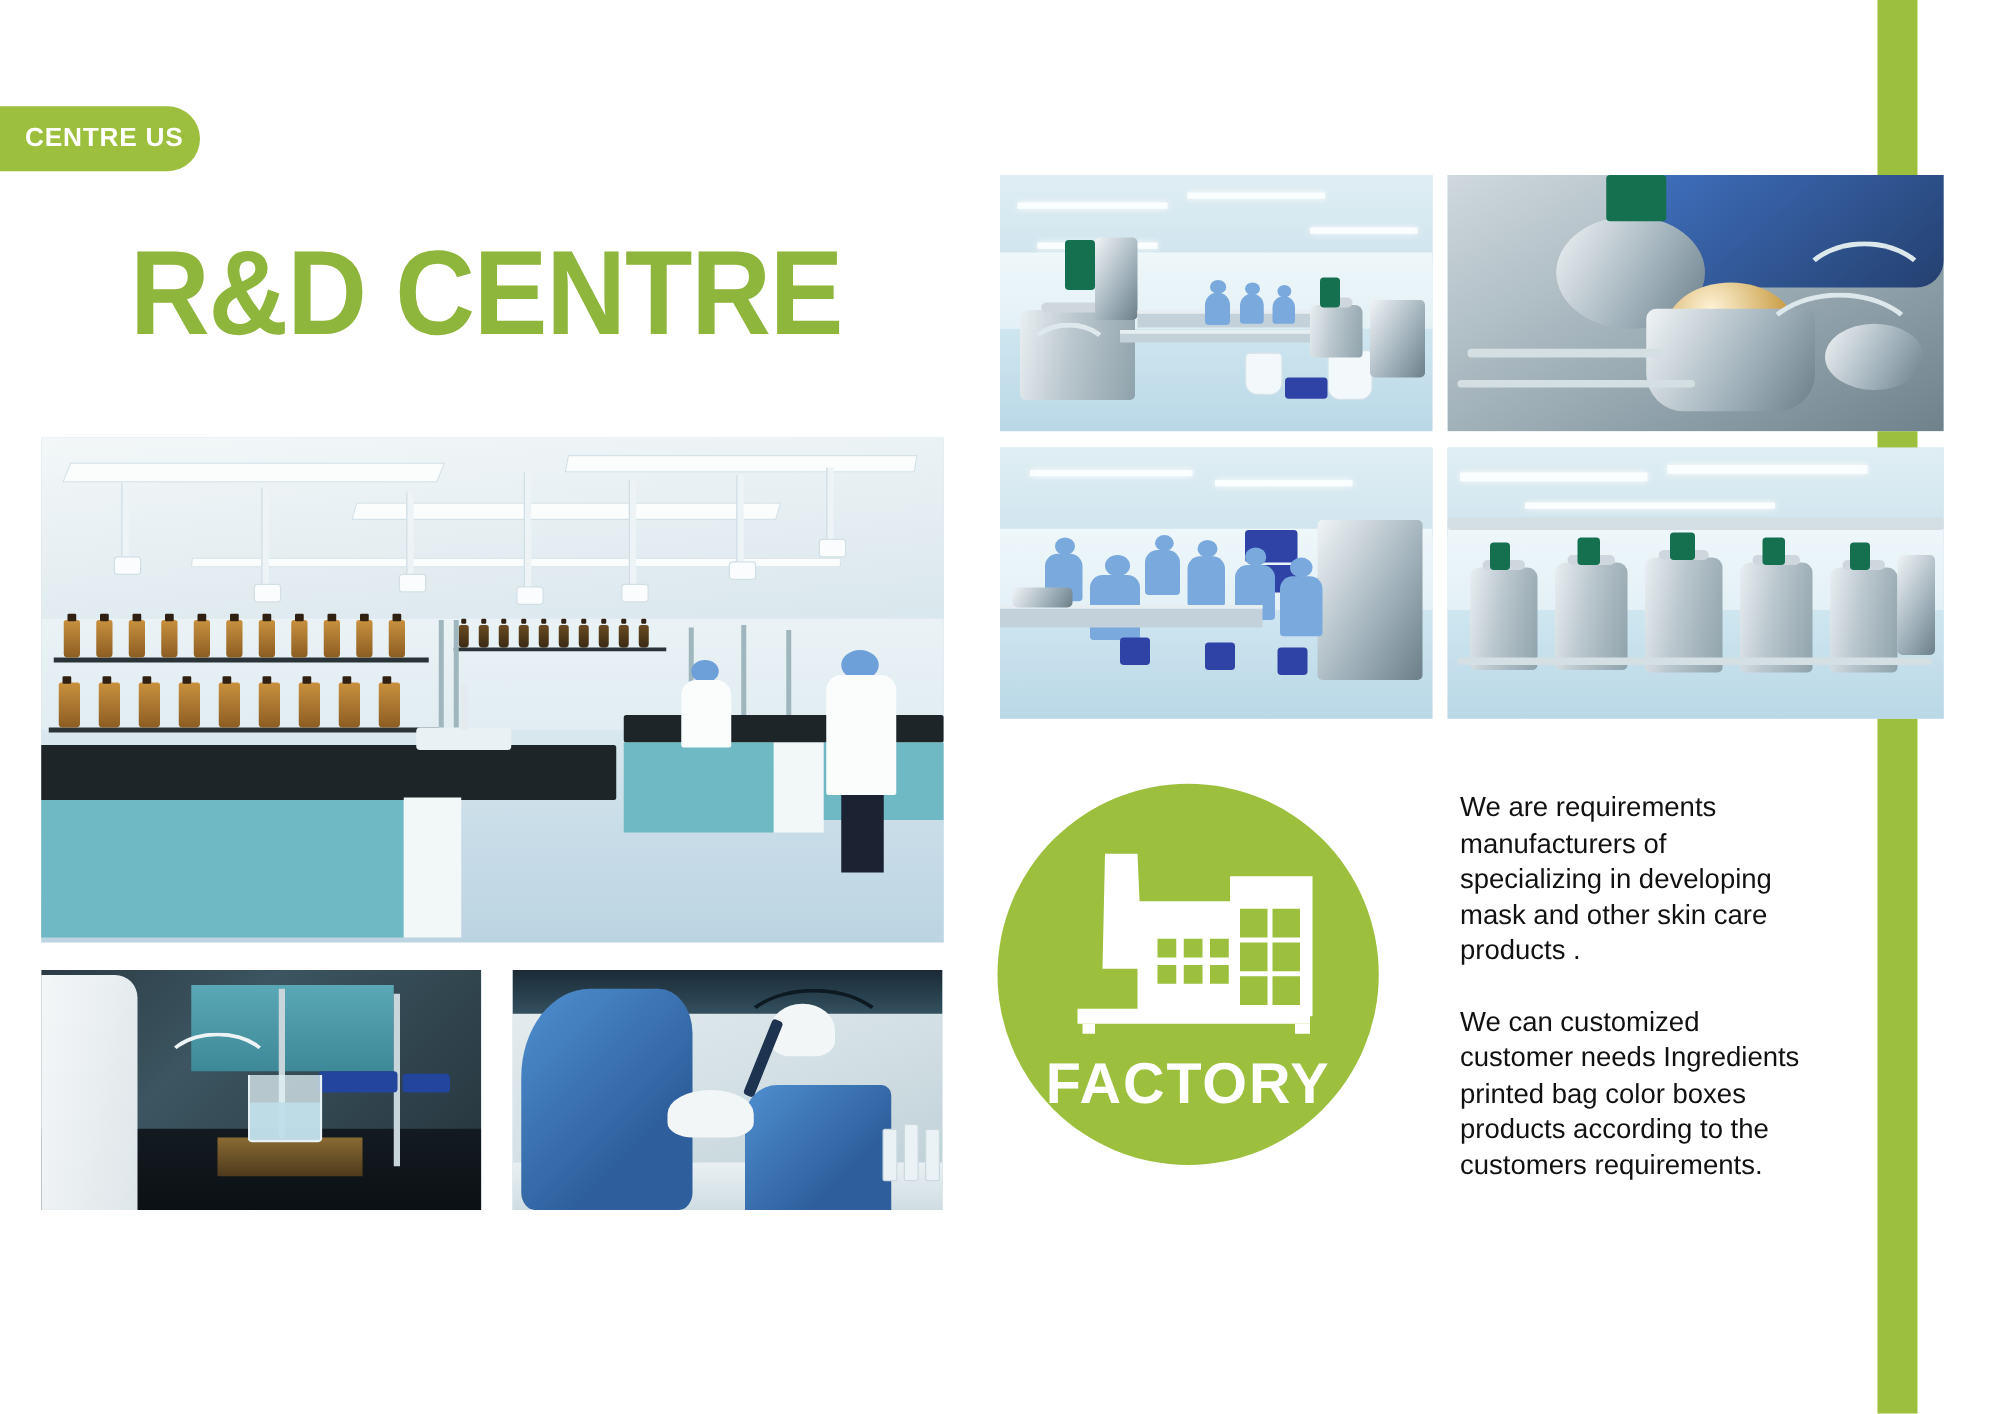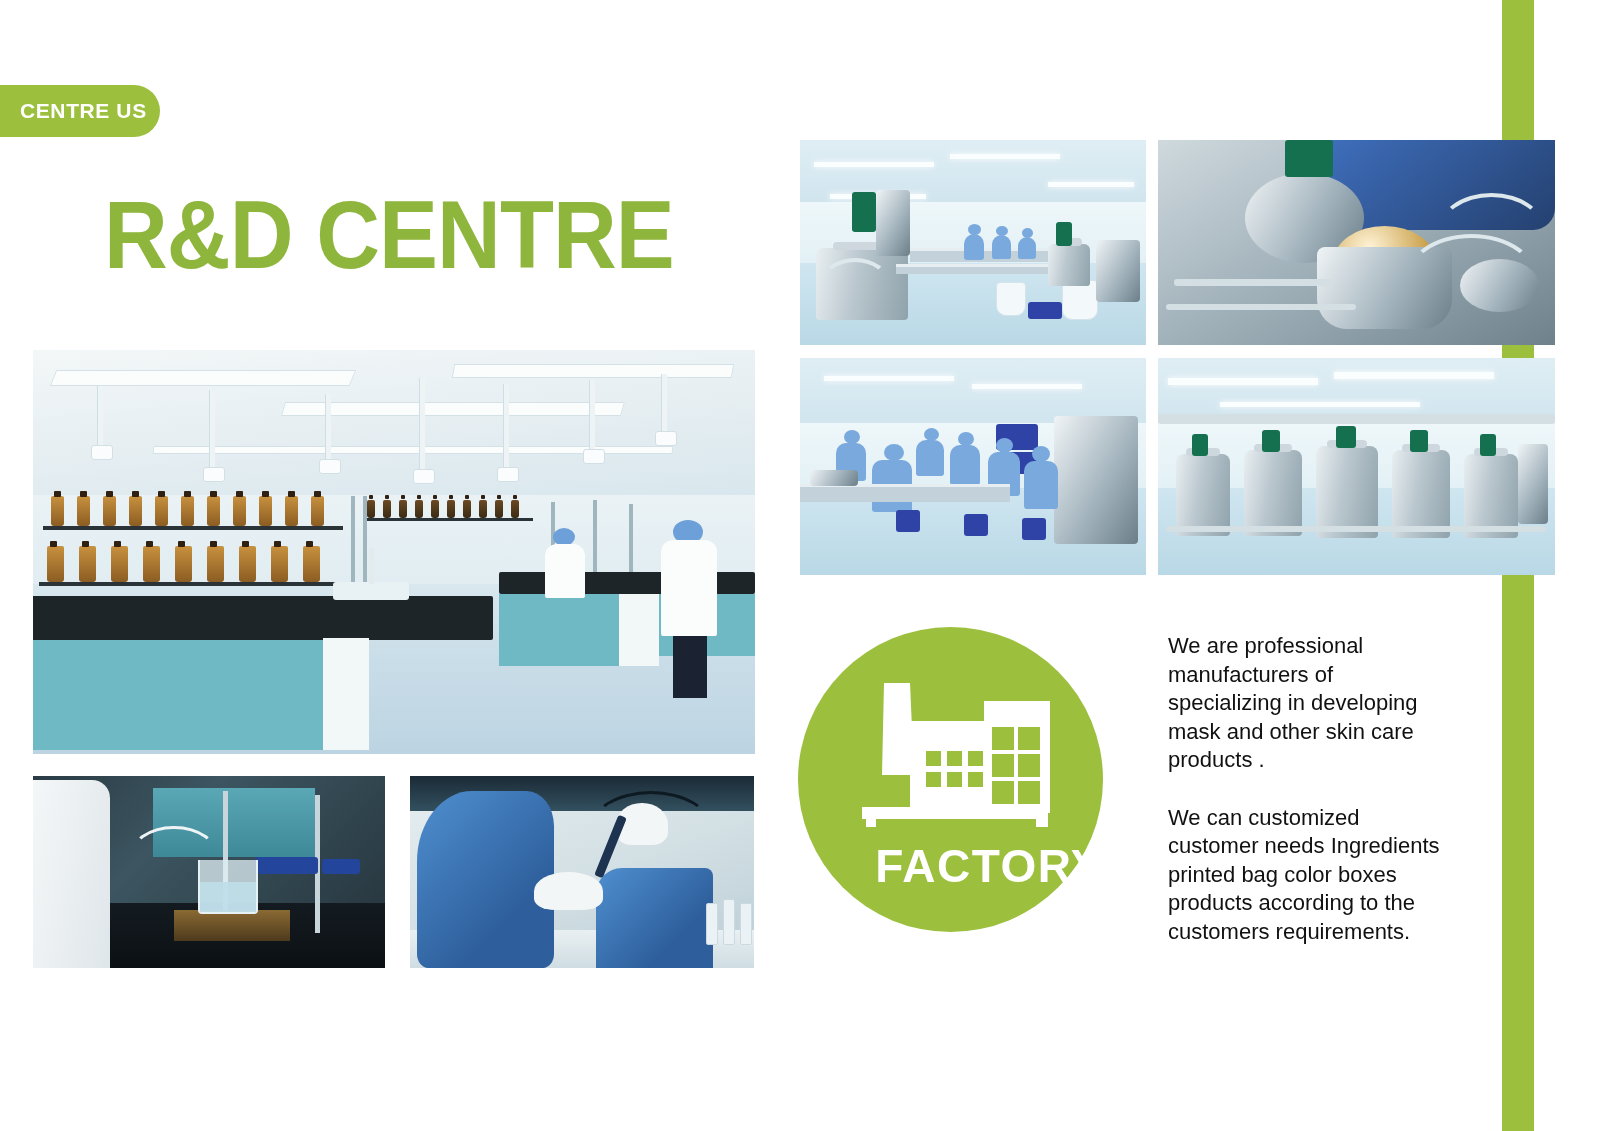--- a/index.html
+++ b/index.html
@@ -225,21 +225,21 @@
     position: absolute;
     left: 798px; top: 627px;
     width: 305px; height: 305px;
     border-radius: 50%;
     background: #9CC03D;
     z-index: 4;
   }
   .factory-icon { position: absolute; left: 40px; top: 48px; width: 228px; height: 162px; }
   .factory-caption {
     position: absolute; left: 0; right: 0; top: 212px;
-    text-align: right;
+    text-align: center;
     color: #ffffff;
     font-size: 46px;
     font-weight: bold;
     letter-spacing: 1.5px;
     font-family: "Liberation Sans", sans-serif;
   }
 
   
   .about-copy {
     position: absolute;
@@ -513,17 +513,17 @@
       <rect x="180" y="52" width="22" height="23" fill="#9CC03D"></rect>
       <rect x="154" y="79" width="22" height="23" fill="#9CC03D"></rect>
       <rect x="180" y="79" width="22" height="23" fill="#9CC03D"></rect>
       <rect x="154" y="106" width="22" height="23" fill="#9CC03D"></rect>
       <rect x="180" y="106" width="22" height="23" fill="#9CC03D"></rect>
     </svg>
     <div class="factory-caption">FACTORY</div>
   </div>
 
   <div class="about-copy">
-    <p>We are professional manufacturers of specializing in developing mask and other skin care products .</p>
+    <p>We are requirements manufacturers of specializing in developing mask and other skin care products .</p>
     <p>We can customized customer needs Ingredients printed bag color boxes products according to the customers requirements.</p>
   </div>
 
 </div>
 
 </body></html>

